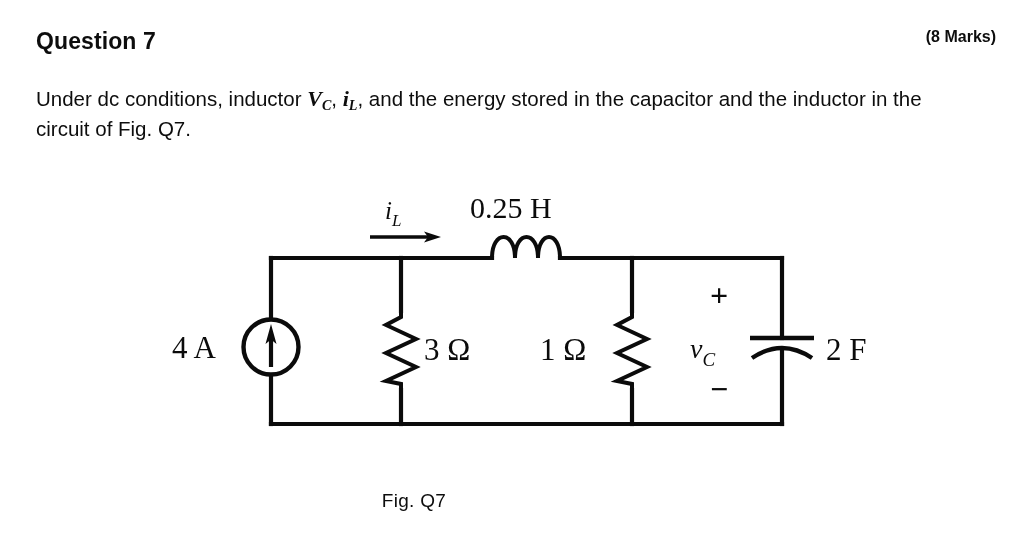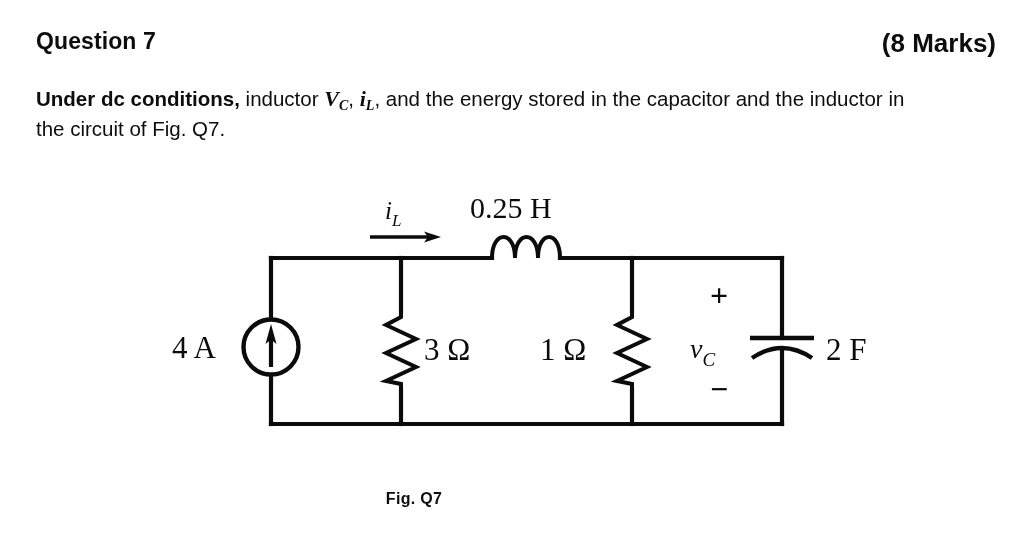--- a/index.html
+++ b/index.html
@@ -31,37 +31,37 @@
     top: 0;
     font-size: 23px;
     font-weight: bold;
     letter-spacing: 0.1px;
     color: #0d0d0d;
   }
   #marks-label {
     position: absolute;
     right: 0;
     top: 0;
-    font-size: 26px;
+    font-size: 16px;
     font-weight: bold;
     letter-spacing: 0px;
     color: #0d0d0d;
   }
 
   
   #question-body {
     position: absolute;
     left: 36px;
     top: 84px;
     width: 900px;
     font-size: 20.5px;
     line-height: 30px;
     color: #0d0d0d;
   }
-  #question-body .bold { font-weight: bold; margin-top: 7px; }
+  #question-body .bold { font-weight: normal; margin-top: 7px; }
   #question-body .reg { font-weight: normal; }
   .mathvar {
     font-family: "Liberation Serif", serif;
     font-style: italic;
     font-weight: bold;
     font-size: 22px;
   }
   .mathvar sub {
     font-size: 0.64em;
     font-style: italic;
@@ -92,22 +92,22 @@
     font-style: italic;
     fill: #0b0b0b;
   }
 
   #figure-caption {
     position: absolute;
     left: 0;
     top: 490px;
     width: 828px;
     text-align: center;
-    font-size: 16px;
-    font-weight: bold;
+    font-size: 19px;
+    font-weight: normal;
     color: #0d0d0d;
     letter-spacing: 0.3px;
   }
 </style>
 </head>
 <body>
 
 <div id="question-header">
   <div id="question-title">Question 7</div>
   <div id="marks-label">(8 Marks)</div>

